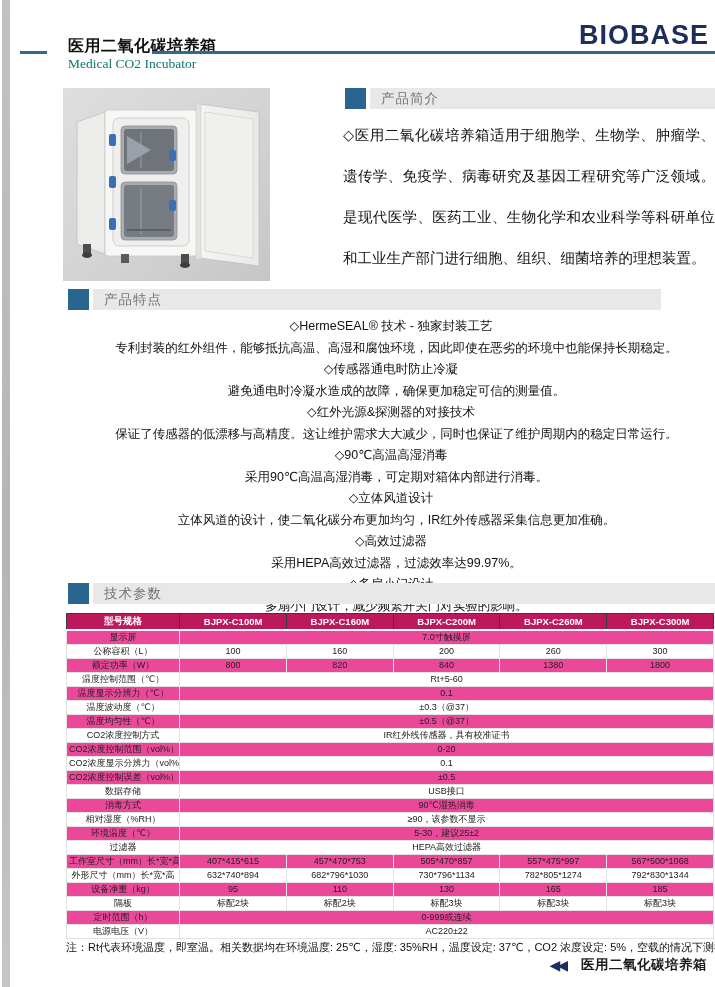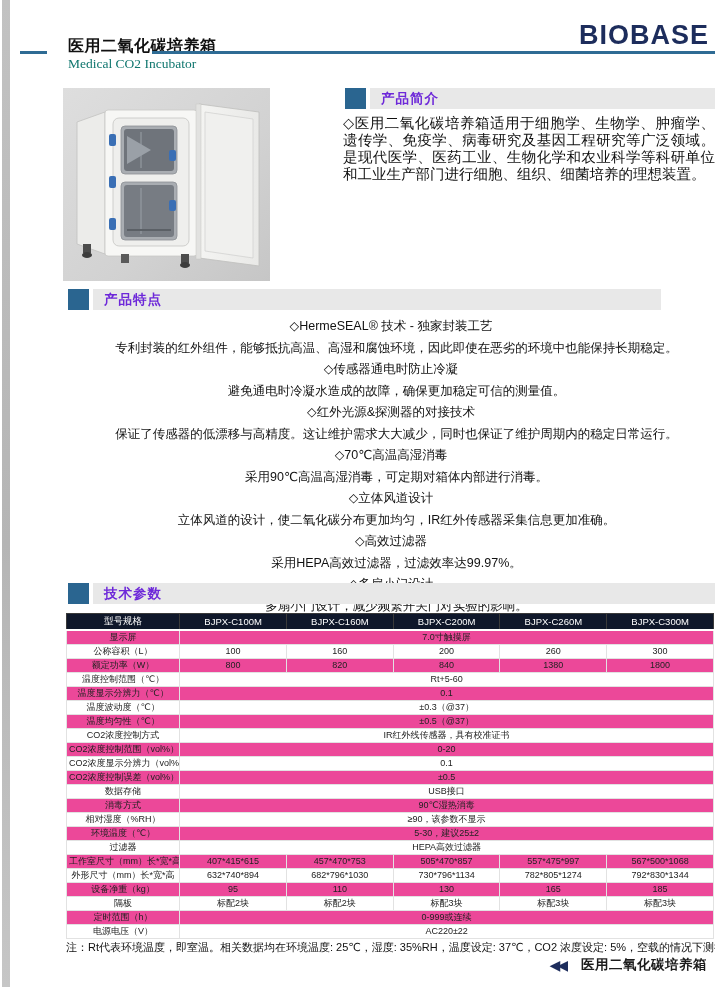--- a/index.html
+++ b/index.html
@@ -40,48 +40,48 @@
   .photo { position: absolute; left: 63px; top: 88px; width: 207px; height: 193px; }
 
   
   .sec { position: absolute; height: 21px; }
   .sec .sq { position: absolute; left: 0; top: 0; width: 21px; height: 21px; background: #2a6590; }
   .sec .bar {
     position: absolute; left: 25px; top: 0; height: 21px; right: 0;
     background: #e8e8e8; display: flex; align-items: center;
     padding-left: 11px;
   }
-  .sec .bar span { font-size: 13.5px; font-weight: bold; color: #6d28d9; letter-spacing: 1px; }
+  .sec .bar span { font-size: 13.5px; font-weight: normal; color: #737373; letter-spacing: 1px; }
   #sec-intro    { left: 345px; top: 88px;  width: 370px; }
   #sec-features { left: 68px;  top: 289px; width: 593px; }
   #sec-specs    { left: 68px;  top: 583px; width: 647px; }
 
   
   .intro-body {
     position: absolute; left: 343px; top: 115px; width: 372px;
-    font-size: 14.5px; line-height: 17px; color: #101010;
+    font-size: 14.5px; line-height: 41px; color: #101010;
     text-align: justify;
   }
 
   
   .features {
     position: absolute; left: 68px; top: 316px; width: 646px;
     font-size: 12.5px; color: #111; text-align: center;
   }
   .feature .f-title { line-height: 21.5px; }
   .feature .f-desc  { line-height: 21.5px; padding-left: 11px; }
 
   
   .spec-table {
     position: absolute; left: 66px; top: 613px; width: 648px;
     border-collapse: collapse; table-layout: fixed;
     font-size: 9px; color: #222;
   }
   .spec-table th {
-    background: #0f172a; color: #fff; font-weight: normal;
+    background: #be185d; color: #fff; font-weight: bold;
     height: 16px; border: 1px solid #3a3a3a; border-bottom: 2px solid #ffffff;
     font-size: 9.5px;
   }
   .spec-table td {
     height: 13.6px; text-align: center; vertical-align: middle;
     border: 1px solid #e2e2e2; padding: 0 2px;
     white-space: nowrap; overflow: hidden;
   }
   .spec-table tr.odd td { background: #ec4899; }
   .spec-table tr.even td { background: #ffffff; }
@@ -184,21 +184,21 @@
       </div>
       <div class="feature">
         <div class="f-title">◇传感器通电时防止冷凝</div>
         <div class="f-desc">避免通电时冷凝水造成的故障，确保更加稳定可信的测量值。</div>
       </div>
       <div class="feature">
         <div class="f-title">◇红外光源&amp;探测器的对接技术</div>
         <div class="f-desc">保证了传感器的低漂移与高精度。这让维护需求大大减少，同时也保证了维护周期内的稳定日常运行。</div>
       </div>
       <div class="feature">
-        <div class="f-title">◇70℃高温高湿消毒</div>
+        <div class="f-title">◇90℃高温高湿消毒</div>
         <div class="f-desc">采用90℃高温高湿消毒，可定期对箱体内部进行消毒。</div>
       </div>
       <div class="feature">
         <div class="f-title">◇立体风道设计</div>
         <div class="f-desc">立体风道的设计，使二氧化碳分布更加均匀，IR红外传感器采集信息更加准确。</div>
       </div>
       <div class="feature">
         <div class="f-title">◇高效过滤器</div>
         <div class="f-desc">采用HEPA高效过滤器，过滤效率达99.97%。</div>
       </div>

